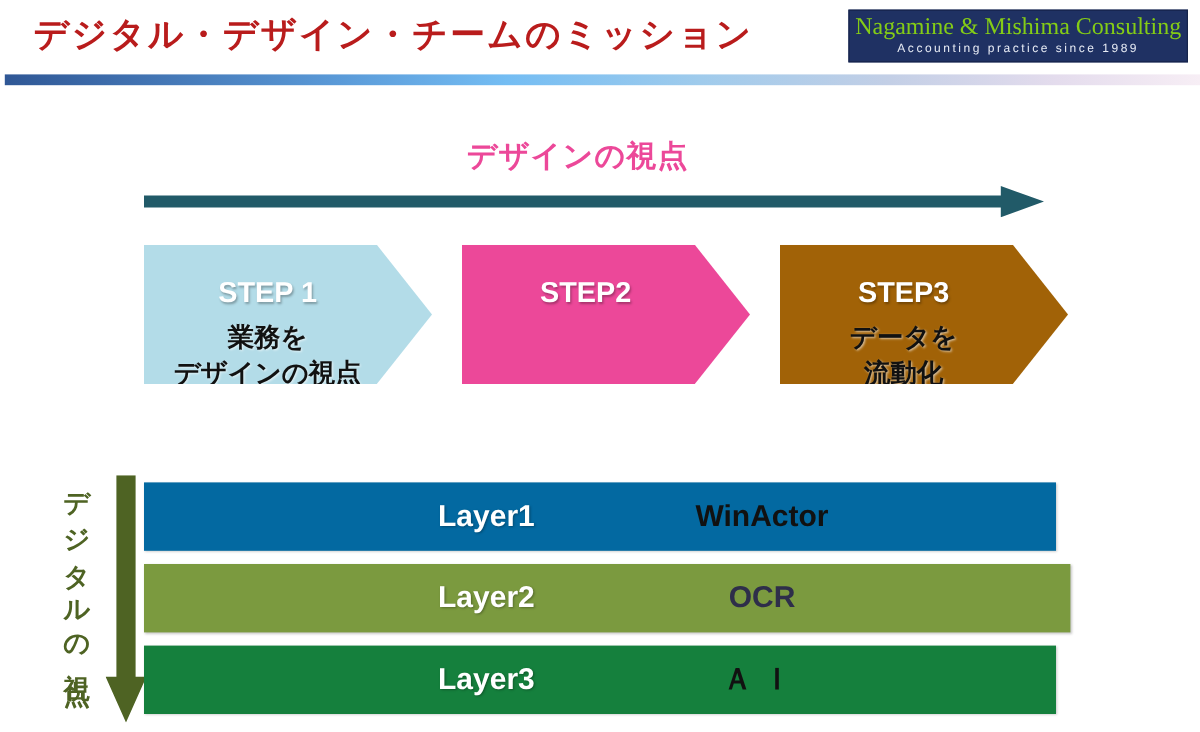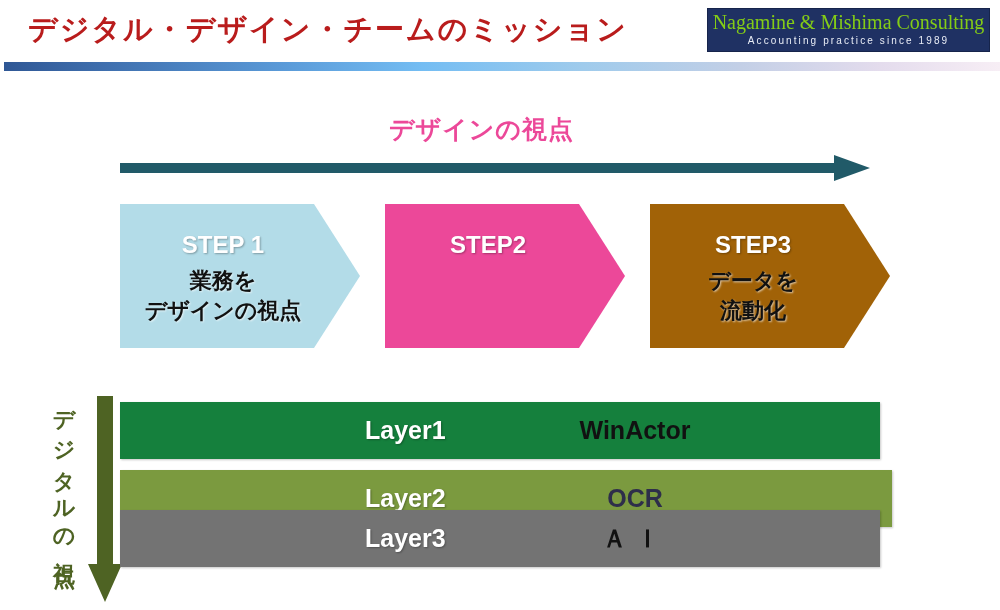--- a/index.html
+++ b/index.html
@@ -86,21 +86,21 @@
   .design-arrow {
     position: absolute;
     left: 120px; top: 155px;
     width: 750px; height: 26px;
   }
 
   
   .chev {
     position: absolute;
     top: 204px;
-    height: 144px;
+    height: 116px;
     box-sizing: border-box;
     padding-top: 26px;
     text-align: center;
     clip-path: polygon(0 0, calc(100% - 46px) 0, 100% 50%, calc(100% - 46px) 100%, 0 100%);
   }
   .chev-1 { left: 120px; width: 240px; background: #b3dce8; }
   .chev-2 { left: 385px; width: 240px; background: #ec4899; }
   .chev-3 { left: 650px; width: 240px; background: #a16207; }
 
   .chev-step {
@@ -143,23 +143,23 @@
   }
 
   
   .layer {
     position: absolute;
     left: 120px;
     width: 760px;
     height: 57px;
     box-shadow: 1px 1px 2px rgba(0,0,0,0.22);
   }
-  .layer-1 { top: 402px; background: #15803d; }
+  .layer-1 { top: 402px; background: #0369a1; }
   .layer-2 { top: 470px; background: #7b9a3f; padding-left: 12px; }
-  .layer-3 { top: 510px; background: #737373; }
+  .layer-3 { top: 538px; background: #15803d; }
 
   .layer-name {
     position: absolute;
     left: 245px;
     top: 0;
     height: 57px;
     line-height: 57px;
     font-size: 25px;
     font-weight: bold;
     color: #ffffff;

